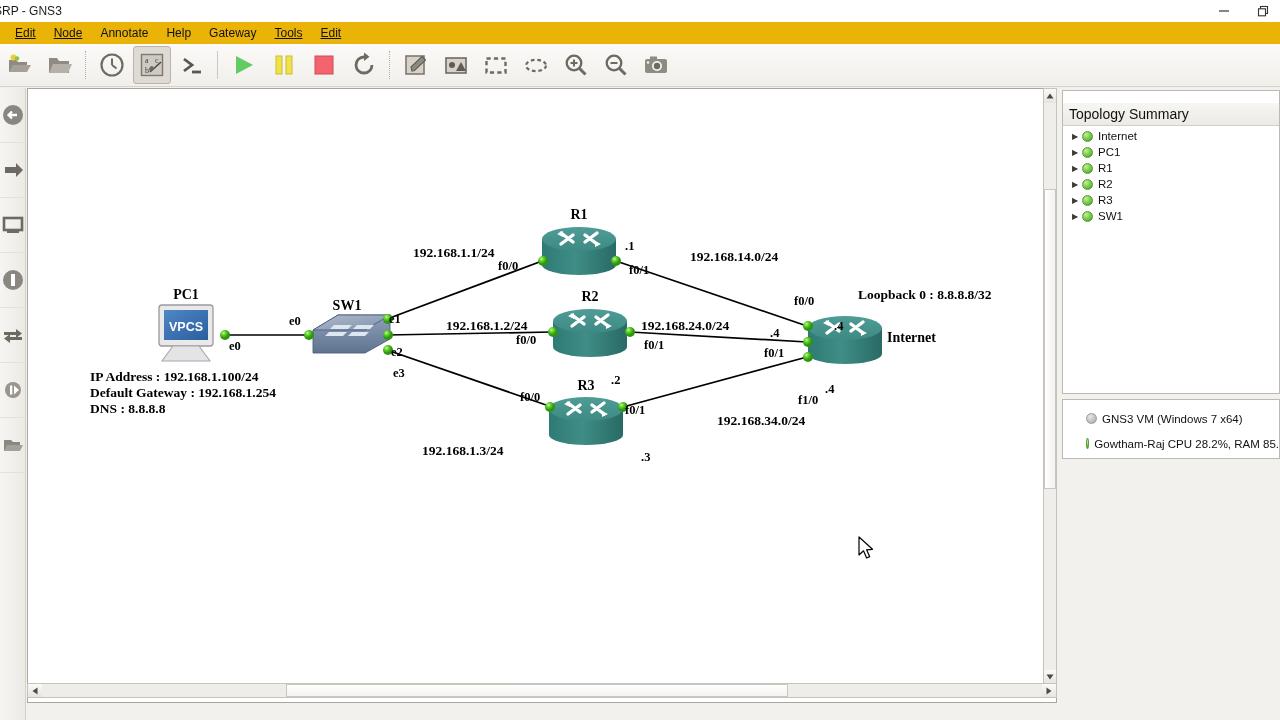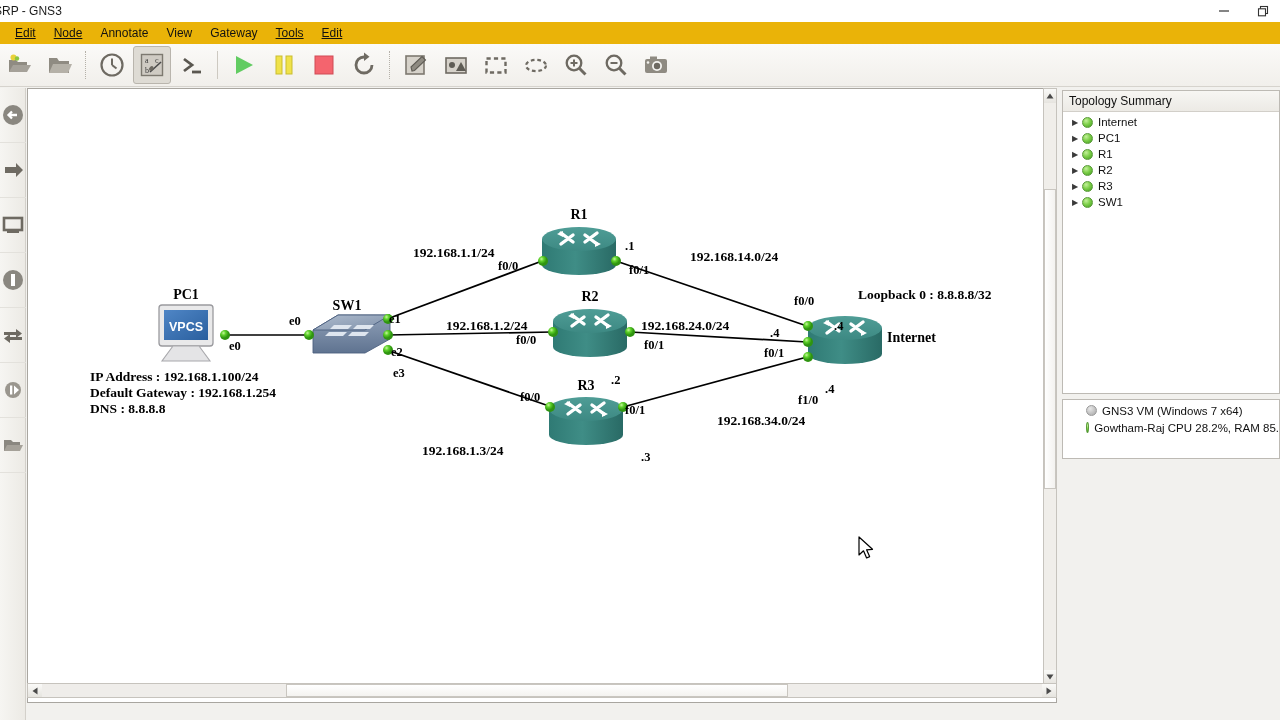--- a/index.html
+++ b/index.html
@@ -139,22 +139,23 @@
 
   
   .panel {
     position: absolute;
     background: #ffffff;
     border: 1px solid #bdbab4;
   }
   .panel-head {
     background: linear-gradient(to bottom,#f7f6f3,#eceae5);
     border-bottom: 1px solid #d2cfc9;
-    font-size: 12px; color: #111;
+    font-size: 14px; color: #111;
     padding: 3px 6px;
+    margin-top: 12px;
   }
   .panel-body { padding: 2px 0 0 0; }
   .tree-row {
     display: flex; align-items: center;
     height: 16px;
     padding-left: 6px;
     font-size: 11.5px; color: #111;
   }
   .tw-arrow {
     width: 12px; display: flex; align-items: center; justify-content: center;
@@ -167,21 +168,21 @@
     border: 1px solid #5a9a3a;
   }
   .led.off {
     background: radial-gradient(circle at 35% 30%, #e8e8e8 0%, #c9c9c9 45%, #a5a5a5 100%);
     border: 1px solid #9a9a9a;
   }
   .srv-row {
     display: flex; align-items: center;
     height: 17px; padding-left: 22px;
     font-size: 11.5px; color: #111;
-    white-space: nowrap; overflow: hidden;
+    white-space: nowrap; overflow: hidden; margin-top: 8px;
   }
 
   .cursor { position: absolute; pointer-events: none; }
 </style>
 </head>
 <body>
 
 <div id="app">
 
   <div class="titlebar">
@@ -198,21 +199,21 @@
           <rect x="1.5" y="3.8" width="7" height="7" fill="#fff" stroke="#333" stroke-width="1.1"></rect>
         </svg>
       </div>
     </div>
   </div>
 
   <div class="menubar">
     <div class="menu-item"><u>Edit</u></div>
     <div class="menu-item"><u>Node</u></div>
     <div class="menu-item"><span>Annotate</span></div>
-    <div class="menu-item"><span>View</span></div>
+    <div class="menu-item"><span>Help</span></div>
     <div class="menu-item"><span>Gateway</span></div>
     <div class="menu-item"><u>Tools</u></div>
     <div class="menu-item"><u>Edit</u></div>
   </div>
 
   <div class="toolbar">
 
     <div class="tb-btn">
       <svg width="26" height="26" viewBox="0 0 26 26">
         <path d="M2 20 L2 8 L9 8 L11 10 L20 10 L20 20 Z" fill="#8f8b82"></path>

